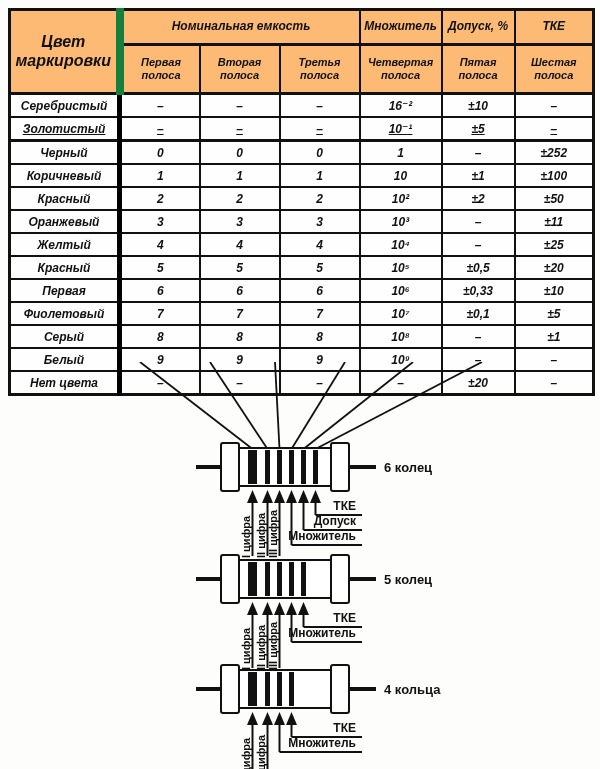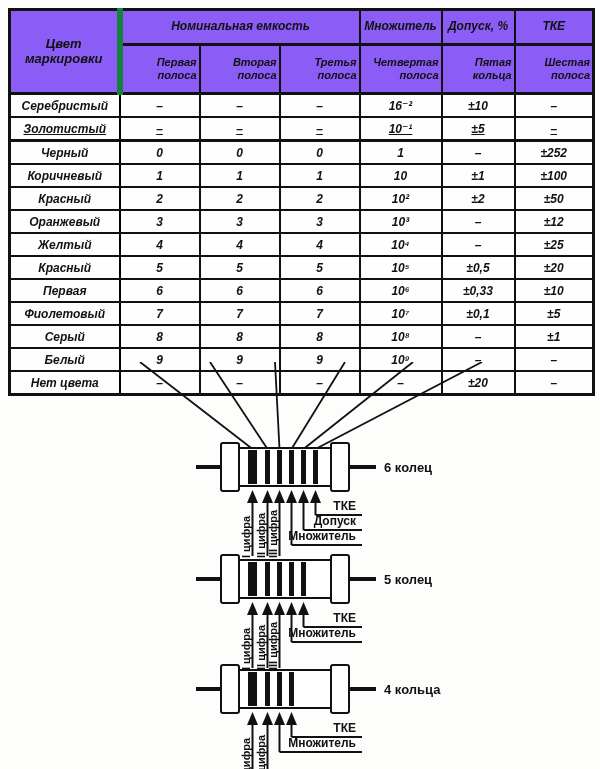--- a/index.html
+++ b/index.html
@@ -11,28 +11,28 @@
     position:absolute;left:8px;top:8px;width:584px;
     border-collapse:collapse;table-layout:fixed;
     border:3px solid #111;
     font-style:italic;
   }
   table.codes th, table.codes td{
     border:2px solid #111;
     text-align:center;vertical-align:middle;
     padding:1px 2px;overflow:hidden;
   }
-  thead th{font-weight:700;font-size:12px;background:#8b5cf6;line-height:1.15;}
+  thead th{font-weight:700;font-size:12px;background:#fdba74;line-height:1.15;}
   thead tr.subhead th{font-size:11px;height:44px;}
   thead tr.tophead th{height:30px;}
-  thead th.col-color{border-right:6px solid #15803d;font-size:13px;font-style:italic;}
+  thead th.col-color{border-right:8px solid #15803d;font-size:16px;font-style:italic;}
   thead tr.tophead th{border-bottom:3px solid #111;}
-  thead tr.subhead th{border-bottom:3px solid #111;text-align:right;}
+  thead tr.subhead th{border-bottom:3px solid #111;}
   tbody td{font-weight:700;font-size:12px;height:19px;line-height:1;background:#fefefe;}
-  tbody td.col-color{border-right:2px solid #000000;}
+  tbody td.col-color{border-right:5px solid #000000;}
   tbody tr.group-end td{border-bottom:3px solid #111;text-decoration:underline;}
   svg.diagram{position:absolute;left:0;top:362px;}
   svg.diagram text{font-family:"Liberation Sans","DejaVu Sans",sans-serif;font-weight:700;fill:#111;}
 </style>
 </head>
 <body>
 
 <div class="page">
 
   <table class="codes">
@@ -51,21 +51,21 @@
         <th colspan="3">Номинальная емкость</th>
         <th>Множитель</th>
         <th>Допуск, %</th>
         <th>ТКЕ</th>
       </tr>
       <tr class="subhead">
         <th>Первая полоса</th>
         <th>Вторая полоса</th>
         <th>Третья полоса</th>
         <th>Четвертая полоса</th>
-        <th>Пятая кольца</th>
+        <th>Пятая полоса</th>
         <th>Шестая полоса</th>
       </tr>
     </thead>
     <tbody>
         <tr>
           <td class="col-color">Серебристый</td>
           <td>–</td>
           <td>–</td>
           <td>–</td>
           <td>16⁻²</td>
@@ -108,21 +108,21 @@
           <td>±2</td>
           <td>±50</td>
         </tr>
         <tr>
           <td class="col-color">Оранжевый</td>
           <td>3</td>
           <td>3</td>
           <td>3</td>
           <td>10³</td>
           <td>–</td>
-          <td>±12</td>
+          <td>±11</td>
         </tr>
         <tr>
           <td class="col-color">Желтый</td>
           <td>4</td>
           <td>4</td>
           <td>4</td>
           <td>10⁴</td>
           <td>–</td>
           <td>±25</td>
         </tr>

